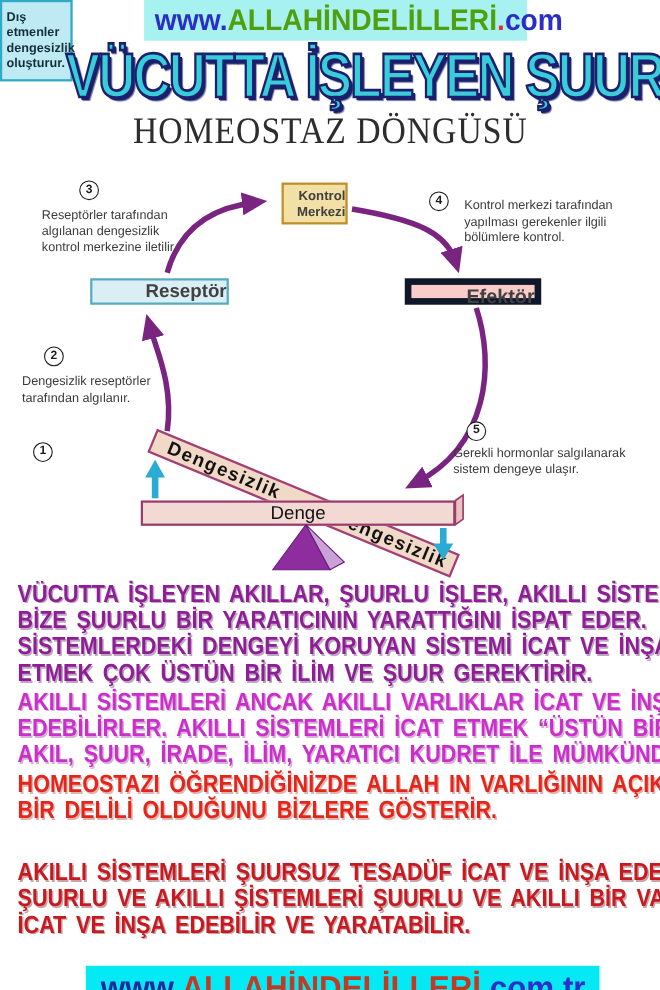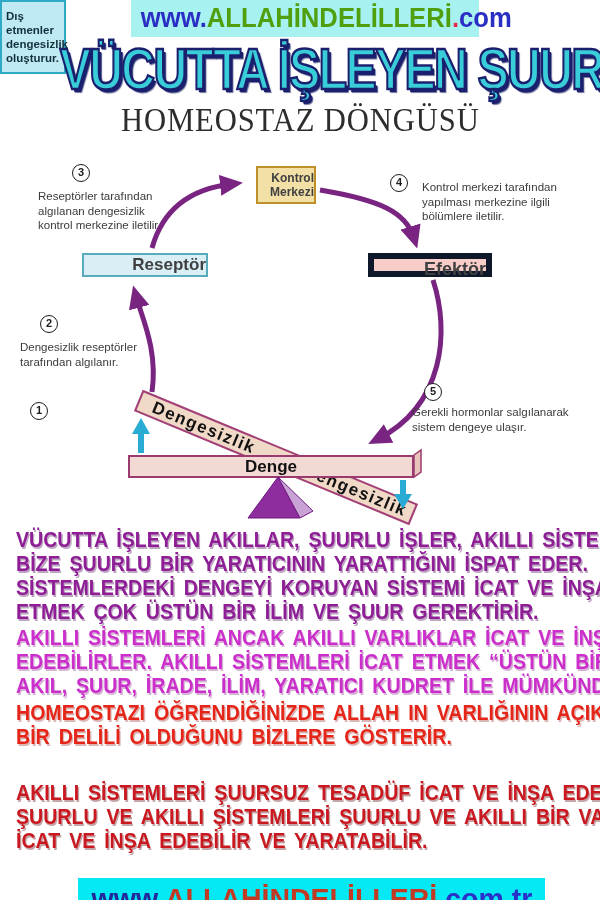--- a/index.html
+++ b/index.html
@@ -47,21 +47,21 @@
   
   .tilted-bar { position:absolute; left:127px; top:446px; width:298px; height:23px;
                 background:#f0d9c6; border:2px solid #a23f78; transform:rotate(22.5deg);
                 z-index:1; }
   .tilted-bar .lbl { position:absolute; top:0; font-size:17px; font-weight:bold; color:#111;
                      letter-spacing:1.5px; line-height:20px; white-space:nowrap; }
   .lbl-left  { left:14px; }
   .lbl-right { right:6px; }
   .denge-bar { position:absolute; left:128px; top:455px; width:286px; height:23px;
                background:#f3d9d3; border:2px solid #9a3a6e; z-index:2;
-               text-align:center; font-size:17px; font-weight:bold; color:#111; line-height:20px; }
+               text-align:center; font-size:17px; font-weight:normal; color:#111; line-height:20px; }
   .diagram-svg { position:absolute; left:0; top:150px; width:600px; height:380px; z-index:4; }
 
   
   .para { position:absolute; left:16px; font-weight:bold; font-size:22.5px; line-height:24px;
           white-space:nowrap; transform:scaleX(0.87); transform-origin:left top;
           word-spacing:4px; letter-spacing:0; }
   .para div { white-space:nowrap; }
   .para-1 { top:528px; color:#8e1d96; text-shadow:1.5px 1.5px 0 rgba(70,0,80,.35); }
   .para-2 { top:626px; color:#cb2ecb; text-shadow:1.5px 1.5px 0 rgba(120,0,120,.3); }
   .para-3 { top:701px; color:#e62519; text-shadow:1.5px 1.5px 0 rgba(140,10,10,.3); }
@@ -87,21 +87,21 @@
   <span class="t">VÜCUTTA İŞLEYEN ŞUUR</span>
 </div>
 <div class="sub-title">
   <span class="t">HOMEOSTAZ DÖNGÜSÜ</span>
 </div>
 
 <div class="circle-num" style="left:72px; top:164px;">3</div>
 <div class="note" style="left:38px; top:189px; width:134px;">Reseptörler tarafından algılanan dengesizlik kontrol merkezine iletilir.</div>
 
 <div class="circle-num" style="left:390px; top:174px;">4</div>
-<div class="note" style="left:422px; top:180px; width:142px;">Kontrol merkezi tarafından yapılması merkezine ilgili bölümlere iletilir.</div>
+<div class="note" style="left:422px; top:180px; width:142px;">Kontrol merkezi tarafından yapılması gerekenler ilgili bölümlere kontrol.</div>
 
 <div class="circle-num" style="left:40px; top:315px;">2</div>
 <div class="note" style="left:20px; top:340px; width:158px;">Dengesizlik reseptörler tarafından algılanır.</div>
 
 <div class="circle-num" style="left:424px; top:383px;">5</div>
 <div class="note" style="left:412px; top:405px; width:170px;">Gerekli hormonlar salgılanarak sistem dengeye ulaşır.</div>
 
 <div class="circle-num" style="left:30px; top:402px;">1</div>
 <div class="box-dis">Dış etmenler dengesizlik oluşturur.</div>
 

